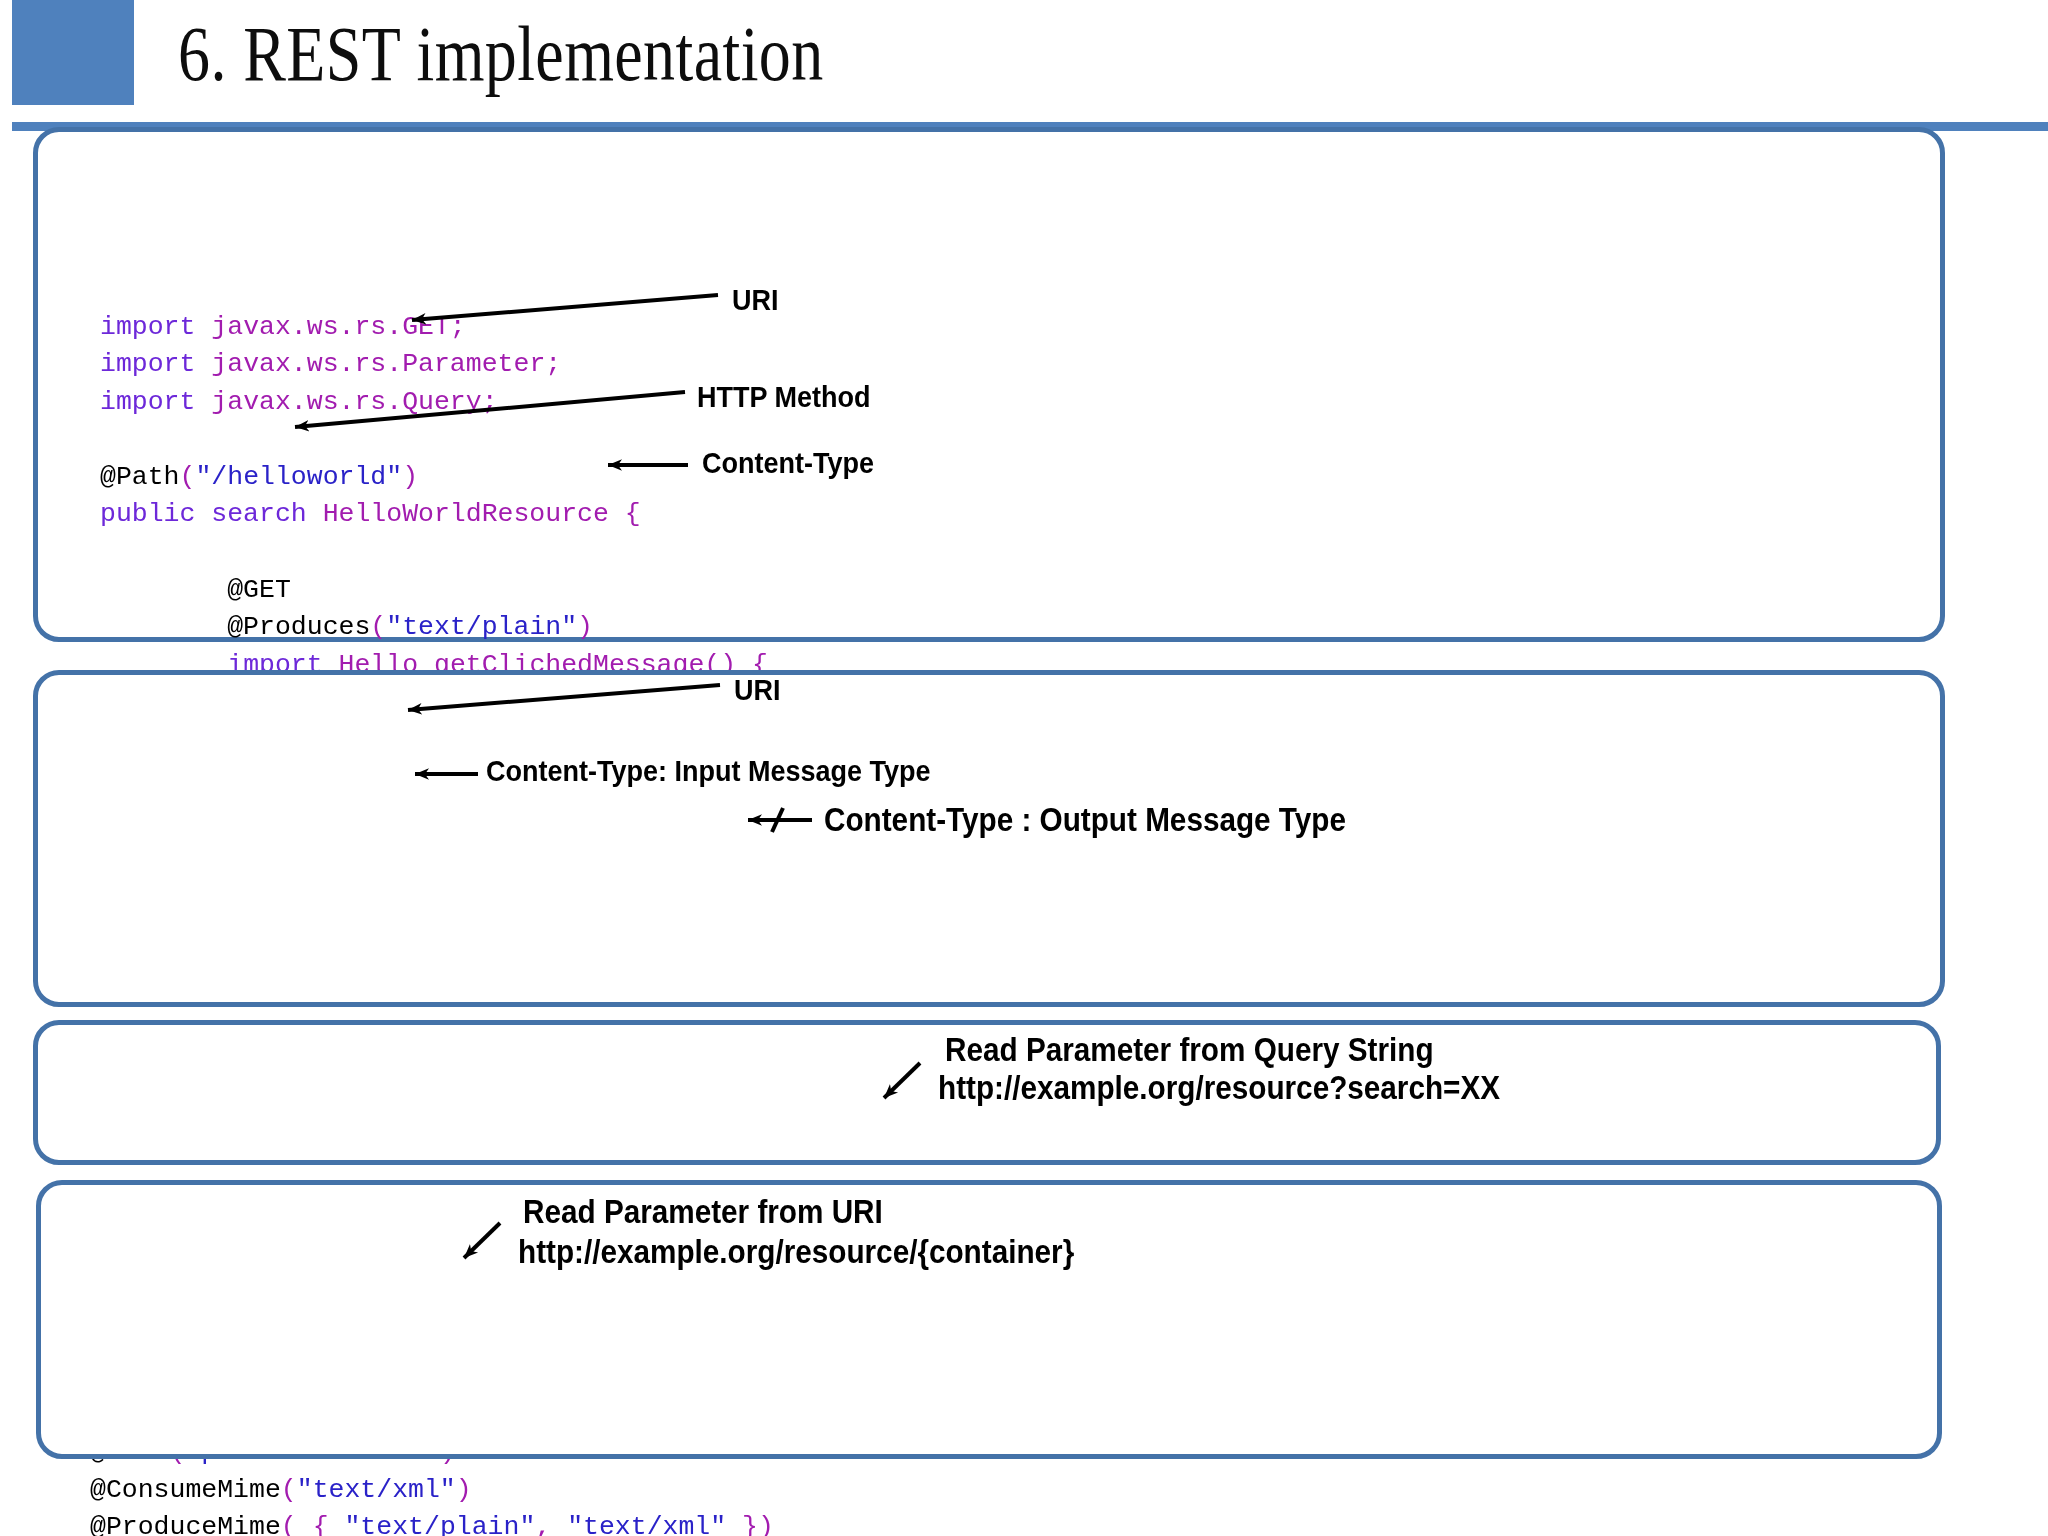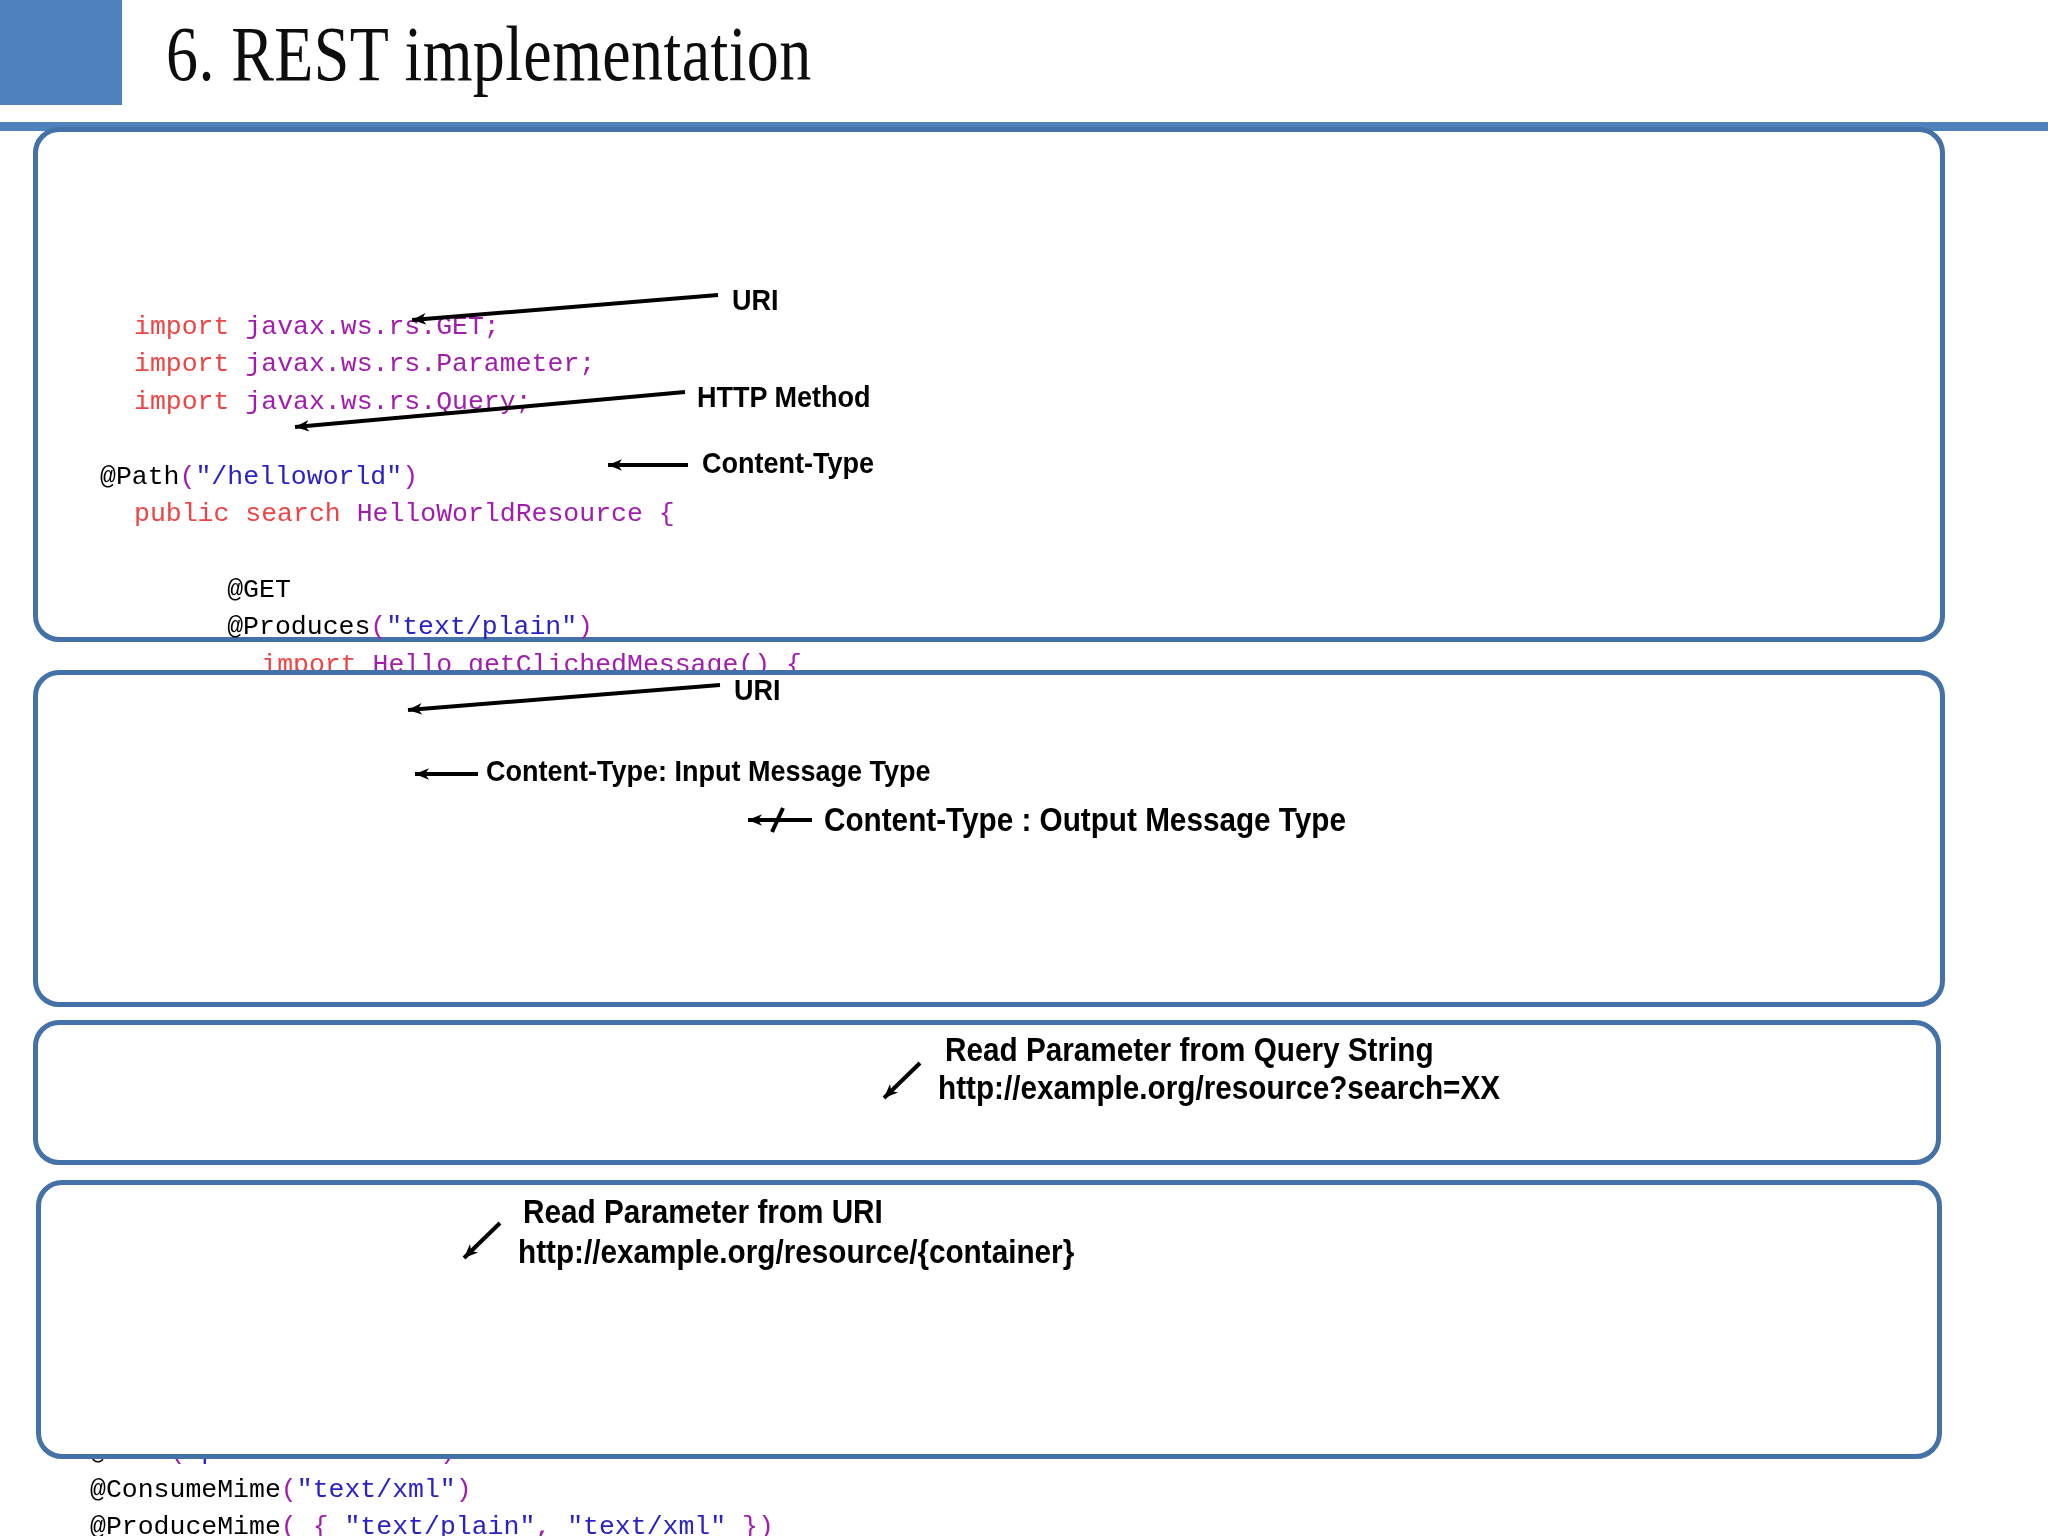--- a/index.html
+++ b/index.html
@@ -4,21 +4,21 @@
 <style>
   html,body{margin:0;padding:0;}
   body{
     width:2048px;height:1536px;
     background:#ffffff;
     font-family:"Liberation Sans",sans-serif;
     overflow:hidden;
     position:relative;
   }
   
-  #slide-header{position:absolute;left:0;top:0;width:1698px;height:120px;}
+  #slide-header{position:absolute;left:12px;top:0;width:1698px;height:120px;}
   #header-accent-block{
     position:absolute;left:0;top:0;width:122px;height:105px;
     background:#4F81BD;
   }
   #slide-title{
     position:absolute;left:166px;top:2px;
     font-family:"Liberation Serif","DejaVu Serif",serif;
     font-size:78px;line-height:104px;
     color:#0d0d0d;
     white-space:nowrap;
@@ -45,21 +45,21 @@
 
   .code{
     position:absolute;
     font-family:"Liberation Mono","DejaVu Sans Mono",monospace;
     font-size:26.5px;
     line-height:37.6px;
     white-space:pre;
     color:#1a1a1a;
     letter-spacing:0px;
   }
-  .kw{color:#ef4444;margin-left:34px;}
+  .kw{color:#6d28d9;}
   .str{color:#2A22C8;}
   .ann{color:#000000;}
   .pl{color:#a21caf;}
 
   #code-1{left:62px;top:150px;}
   #code-2{left:52px;top:695px;}
 
   
   .label{
     position:absolute;

